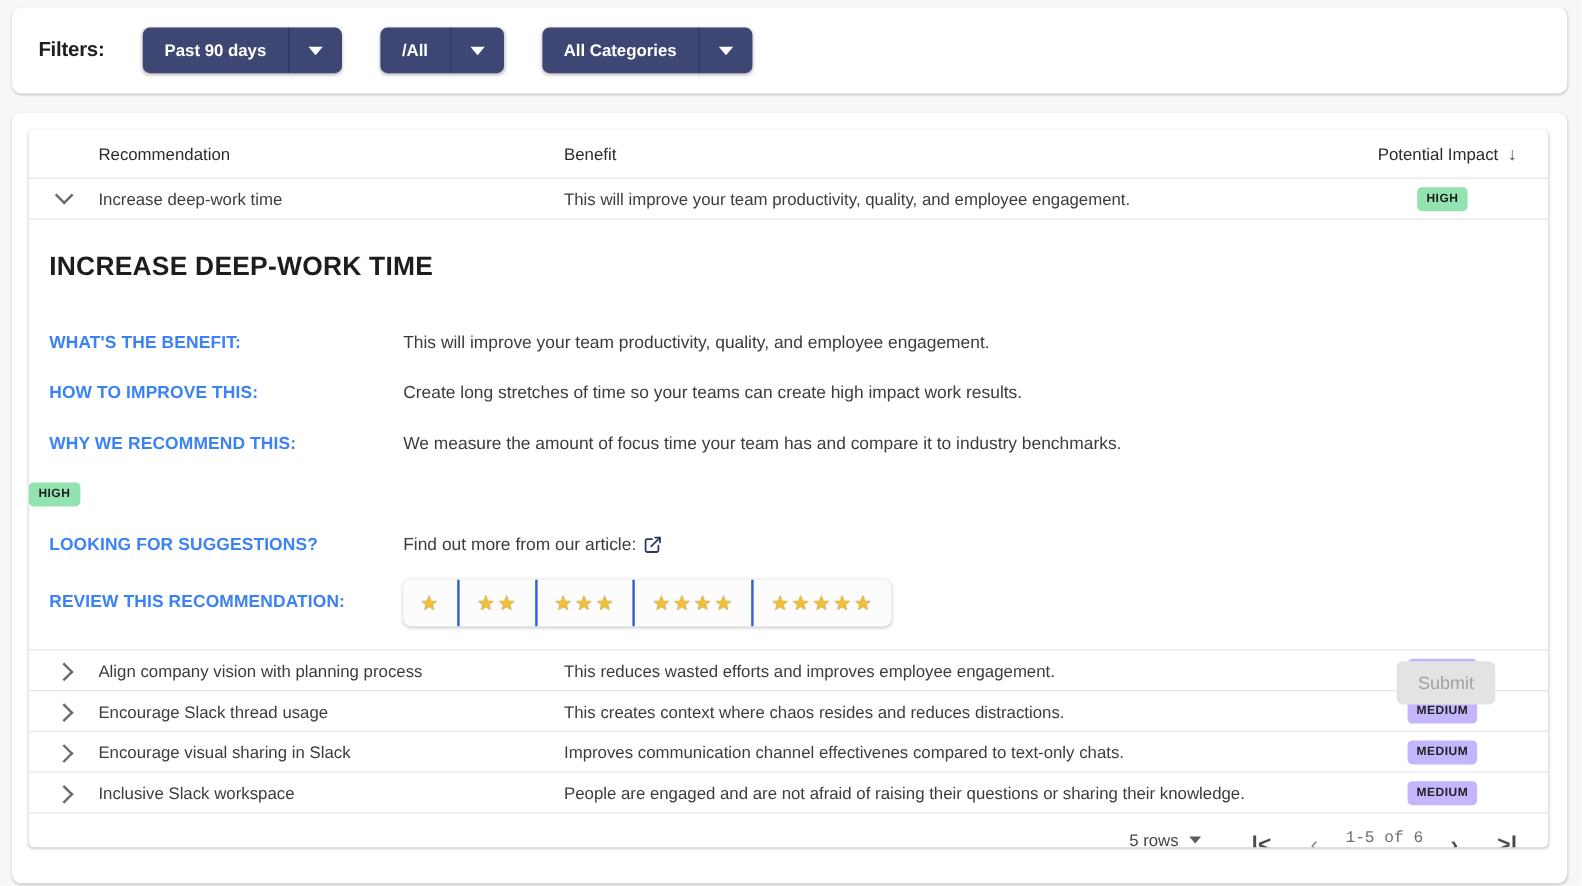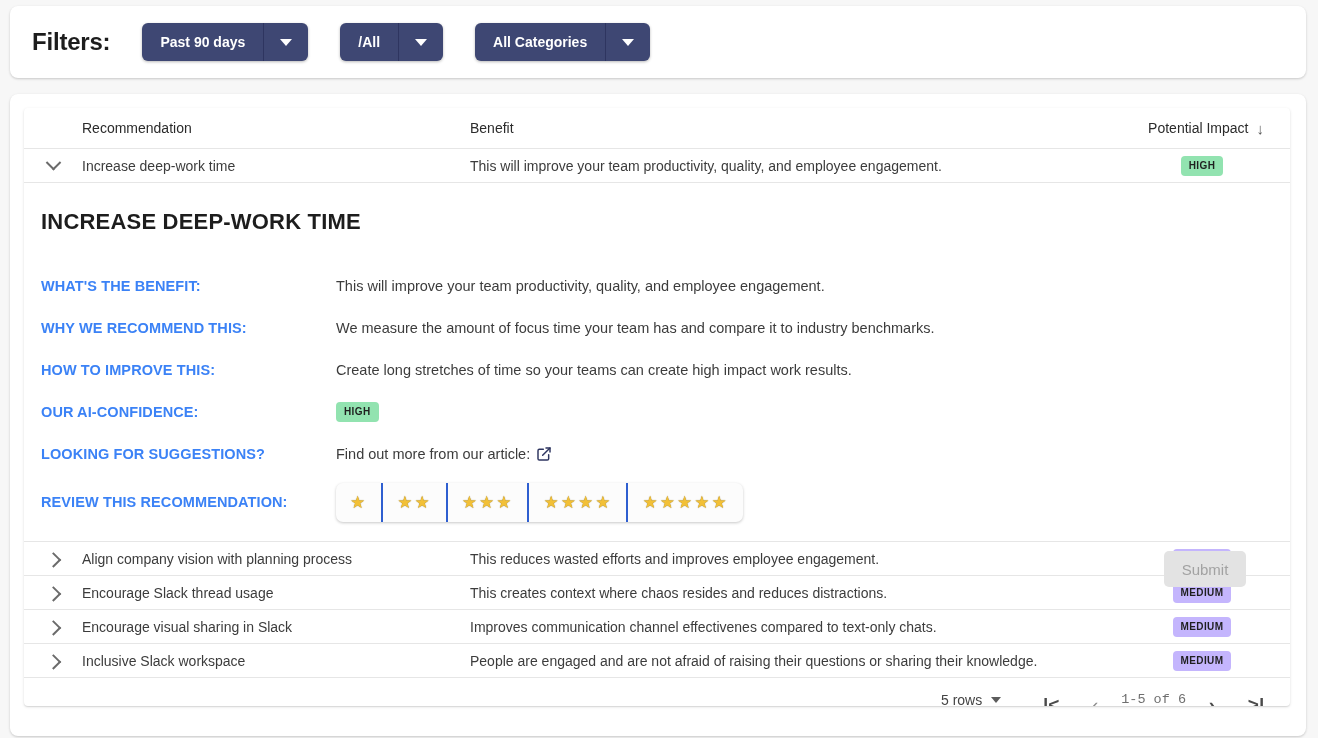--- a/index.html
+++ b/index.html
@@ -28,21 +28,21 @@
     left: 10px;
     top: 6px;
     width: 1296px;
     height: 72px;
     display: flex;
     align-items: center;
     padding: 0 22px;
     box-sizing: border-box;
   }
   #filters-label {
-    font-size: 24px;
+    font-size: 17px;
     font-weight: bold;
     color: #1d1d1d;
     letter-spacing: -0.2px;
     margin-right: 32px;
   }
   .filter-btn {
     display: flex;
     align-items: stretch;
     background: #3e4773;
     color: #ffffff;
@@ -371,31 +371,30 @@
 
   <div id="detail-panel">
     <div id="detail-title">INCREASE DEEP-WORK TIME</div>
 
     <div class="detail-row">
       <div class="d-label">WHAT'S THE BENEFIT:</div>
       <div class="d-value">This will improve your team productivity, quality, and employee engagement.</div>
     </div>
 
     <div class="detail-row">
+      <div class="d-label">HOW TO IMPROVE THIS:</div>
+      <div class="d-value">Create long stretches of time so your teams can create high impact work results.</div>
+    </div>
+
+    <div class="detail-row">
       <div class="d-label">WHY WE RECOMMEND THIS:</div>
       <div class="d-value">We measure the amount of focus time your team has and compare it to industry benchmarks.</div>
     </div>
 
     <div class="detail-row">
-      <div class="d-label">HOW TO IMPROVE THIS:</div>
-      <div class="d-value">Create long stretches of time so your teams can create high impact work results.</div>
-    </div>
-
-    <div class="detail-row">
-      <div class="d-label">OUR AI-CONFIDENCE:</div>
       <div class="d-value">
         <span class="badge high">HIGH</span>
       </div>
     </div>
 
     <div class="detail-row">
       <div class="d-label">LOOKING FOR SUGGESTIONS?</div>
       <div class="d-value link-row">
         <span>Find out more from our article:</span>
         <span class="ext-link-icon">

